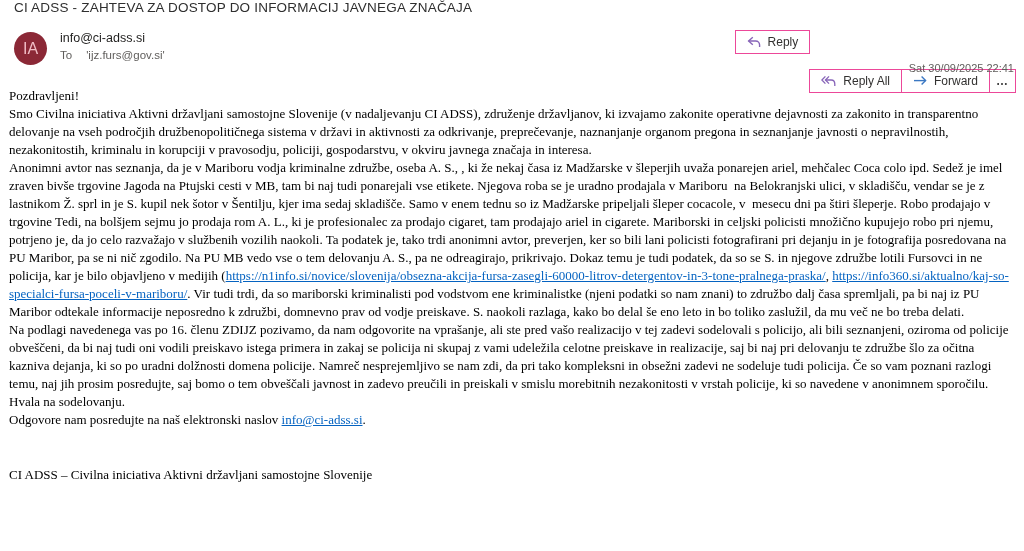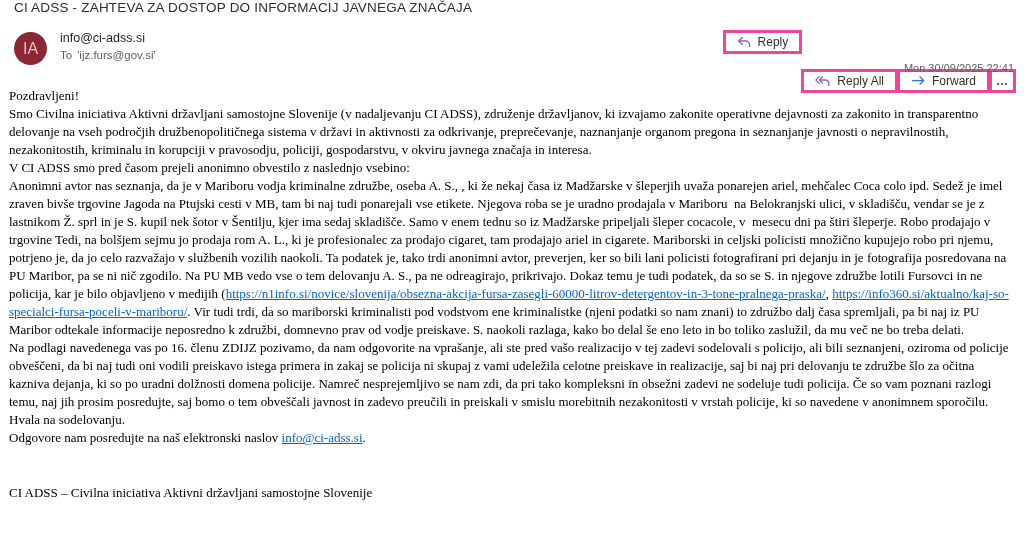--- a/index.html
+++ b/index.html
@@ -14,29 +14,29 @@
   .avatar {
     position:absolute; top:32px; left:14px;
     width:33px; height:33px; border-radius:50%;
     background:var(--avatar-bg,#8b2836); color:var(--avatar-fg,#f0bdc5);
     display:flex; align-items:center; justify-content:center;
     font-size:16px;
   }
 
   .from { position:absolute; top:31px; left:60px; font-size:12.5px; color:#201f1e; }
   .to-line { position:absolute; top:49px; left:60px; font-size:11.5px; color:#605e5c; }
-  .to-line .to-label { margin-right:5px; }
+  .to-line .to-label { margin-right:14px; }
 
   .actions {
     position:absolute; top:30px; right:8px;
     display:flex; align-items:stretch;
   }
   .btn {
     display:flex; align-items:center;
-    border:3px solid #ec4899; background:#ffffff;
+    border:1px solid #ec4899; background:#ffffff;
     height:24px; padding:0 11px; font-size:12px; color:#323130;
     font-family:"Liberation Sans", sans-serif; cursor:pointer;
   }
   .btn + .btn { margin-left:-1px;margin-top:39px; }
   .btn .ic { margin-right:7px; display:inline-flex; }
   .btn-more {
     margin-left:5px; width:27px; justify-content:center; padding:0;
     font-weight:bold; color:#444; letter-spacing:1px;
   }
 
@@ -98,23 +98,22 @@
         <path d="M12.6 5.6 H1" fill="none" stroke="#3b78c3" stroke-width="1.4"></path>
       </svg>
     </span>
     <span>Forward</span>
   </button>
   <button class="btn btn-more">
     <span>…</span>
   </button>
 </div>
 
-<div class="date">Mon 30/09/2025 22:41</div>
+<div class="date">Sat 30/09/2025 22:41</div>
 
 <div class="email-body">
     <div class="para gap0">Pozdravljeni!</div>
     <div class="para gap0">Smo Civilna iniciativa Aktivni državljani samostojne Slovenije (v nadaljevanju CI ADSS), združenje državljanov, ki izvajamo zakonite operativne dejavnosti za zakonito in transparentno delovanje na vseh področjih družbenopolitičnega sistema v državi in aktivnosti za odkrivanje, preprečevanje, naznanjanje organom pregona in seznanjanje javnosti o nepravilnostih, nezakonitostih, kriminalu in korupciji v pravosodju, policiji, gospodarstvu, v okviru javnega značaja in interesa.</div>
-    <div class="para gap0">V CI ADSS smo pred časom prejeli anonimno obvestilo z naslednjo vsebino:</div>
     <div class="para gap0">Anonimni avtor nas seznanja, da je v Mariboru vodja kriminalne združbe, oseba A. S., , ki že nekaj časa iz Madžarske v šleperjih uvaža ponarejen ariel, mehčalec Coca colo ipd. Sedež je imel zraven bivše trgovine Jagoda na Ptujski cesti v MB, tam bi naj tudi ponarejali vse etikete. Njegova roba se je uradno prodajala v Mariboru  na Belokranjski ulici, v skladišču, vendar se je z lastnikom Ž. sprl in je S. kupil nek šotor v Šentilju, kjer ima sedaj skladišče. Samo v enem tednu so iz Madžarske pripeljali šleper cocacole, v  mesecu dni pa štiri šleperje. Robo prodajajo v trgovine Tedi, na bolšjem sejmu jo prodaja rom A. L., ki je profesionalec za prodajo cigaret, tam prodajajo ariel in cigarete. Mariborski in celjski policisti množično kupujejo robo pri njemu, potrjeno je, da jo celo razvažajo v službenih vozilih naokoli. Ta podatek je, tako trdi anonimni avtor, preverjen, ker so bili lani policisti fotografirani pri dejanju in je fotografija posredovana na PU Maribor, pa se ni nič zgodilo. Na PU MB vedo vse o tem delovanju A. S., pa ne odreagirajo, prikrivajo. Dokaz temu je tudi podatek, da so se S. in njegove združbe lotili Fursovci in ne policija, kar je bilo objavljeno v medijih (<a href="#">https://n1info.si/novice/slovenija/obsezna-akcija-fursa-zasegli-60000-litrov-detergentov-in-3-tone-pralnega-praska/</a>, <a href="#">https://info360.si/aktualno/kaj-so-specialci-fursa-poceli-v-mariboru/</a>. Vir tudi trdi, da so mariborski kriminalisti pod vodstvom ene kriminalistke (njeni podatki so nam znani) to združbo dalj časa spremljali, pa bi naj iz PU Maribor odtekale informacije neposredno k združbi, domnevno prav od vodje preiskave. S. naokoli razlaga, kako bo delal še eno leto in bo toliko zaslužil, da mu več ne bo treba delati.</div>
     <div class="para gap1">Na podlagi navedenega vas po 16. členu ZDIJZ pozivamo, da nam odgovorite na vprašanje, ali ste pred vašo realizacijo v tej zadevi sodelovali s policijo, ali bili seznanjeni, oziroma od policije obveščeni, da bi naj tudi oni vodili preiskavo istega primera in zakaj se policija ni skupaj z vami udeležila celotne preiskave in realizacije, saj bi naj pri delovanju te združbe šlo za očitna kazniva dejanja, ki so po uradni dolžnosti domena policije. Namreč nesprejemljivo se nam zdi, da pri tako kompleksni in obsežni zadevi ne sodeluje tudi policija. Če so vam poznani razlogi temu, naj jih prosim posredujte, saj bomo o tem obveščali javnost in zadevo preučili in preiskali v smislu morebitnih nezakonitosti v vrstah policije, ki so navedene v anonimnem sporočilu. Hvala na sodelovanju.</div>
     <div class="para gap1">Odgovore nam posredujte na naš elektronski naslov <a href="#">info@ci-adss.si</a>.</div>
     <div class="para gap2">CI ADSS – Civilna iniciativa Aktivni državljani samostojne Slovenije</div>
   </div>
 
 </body></html>

